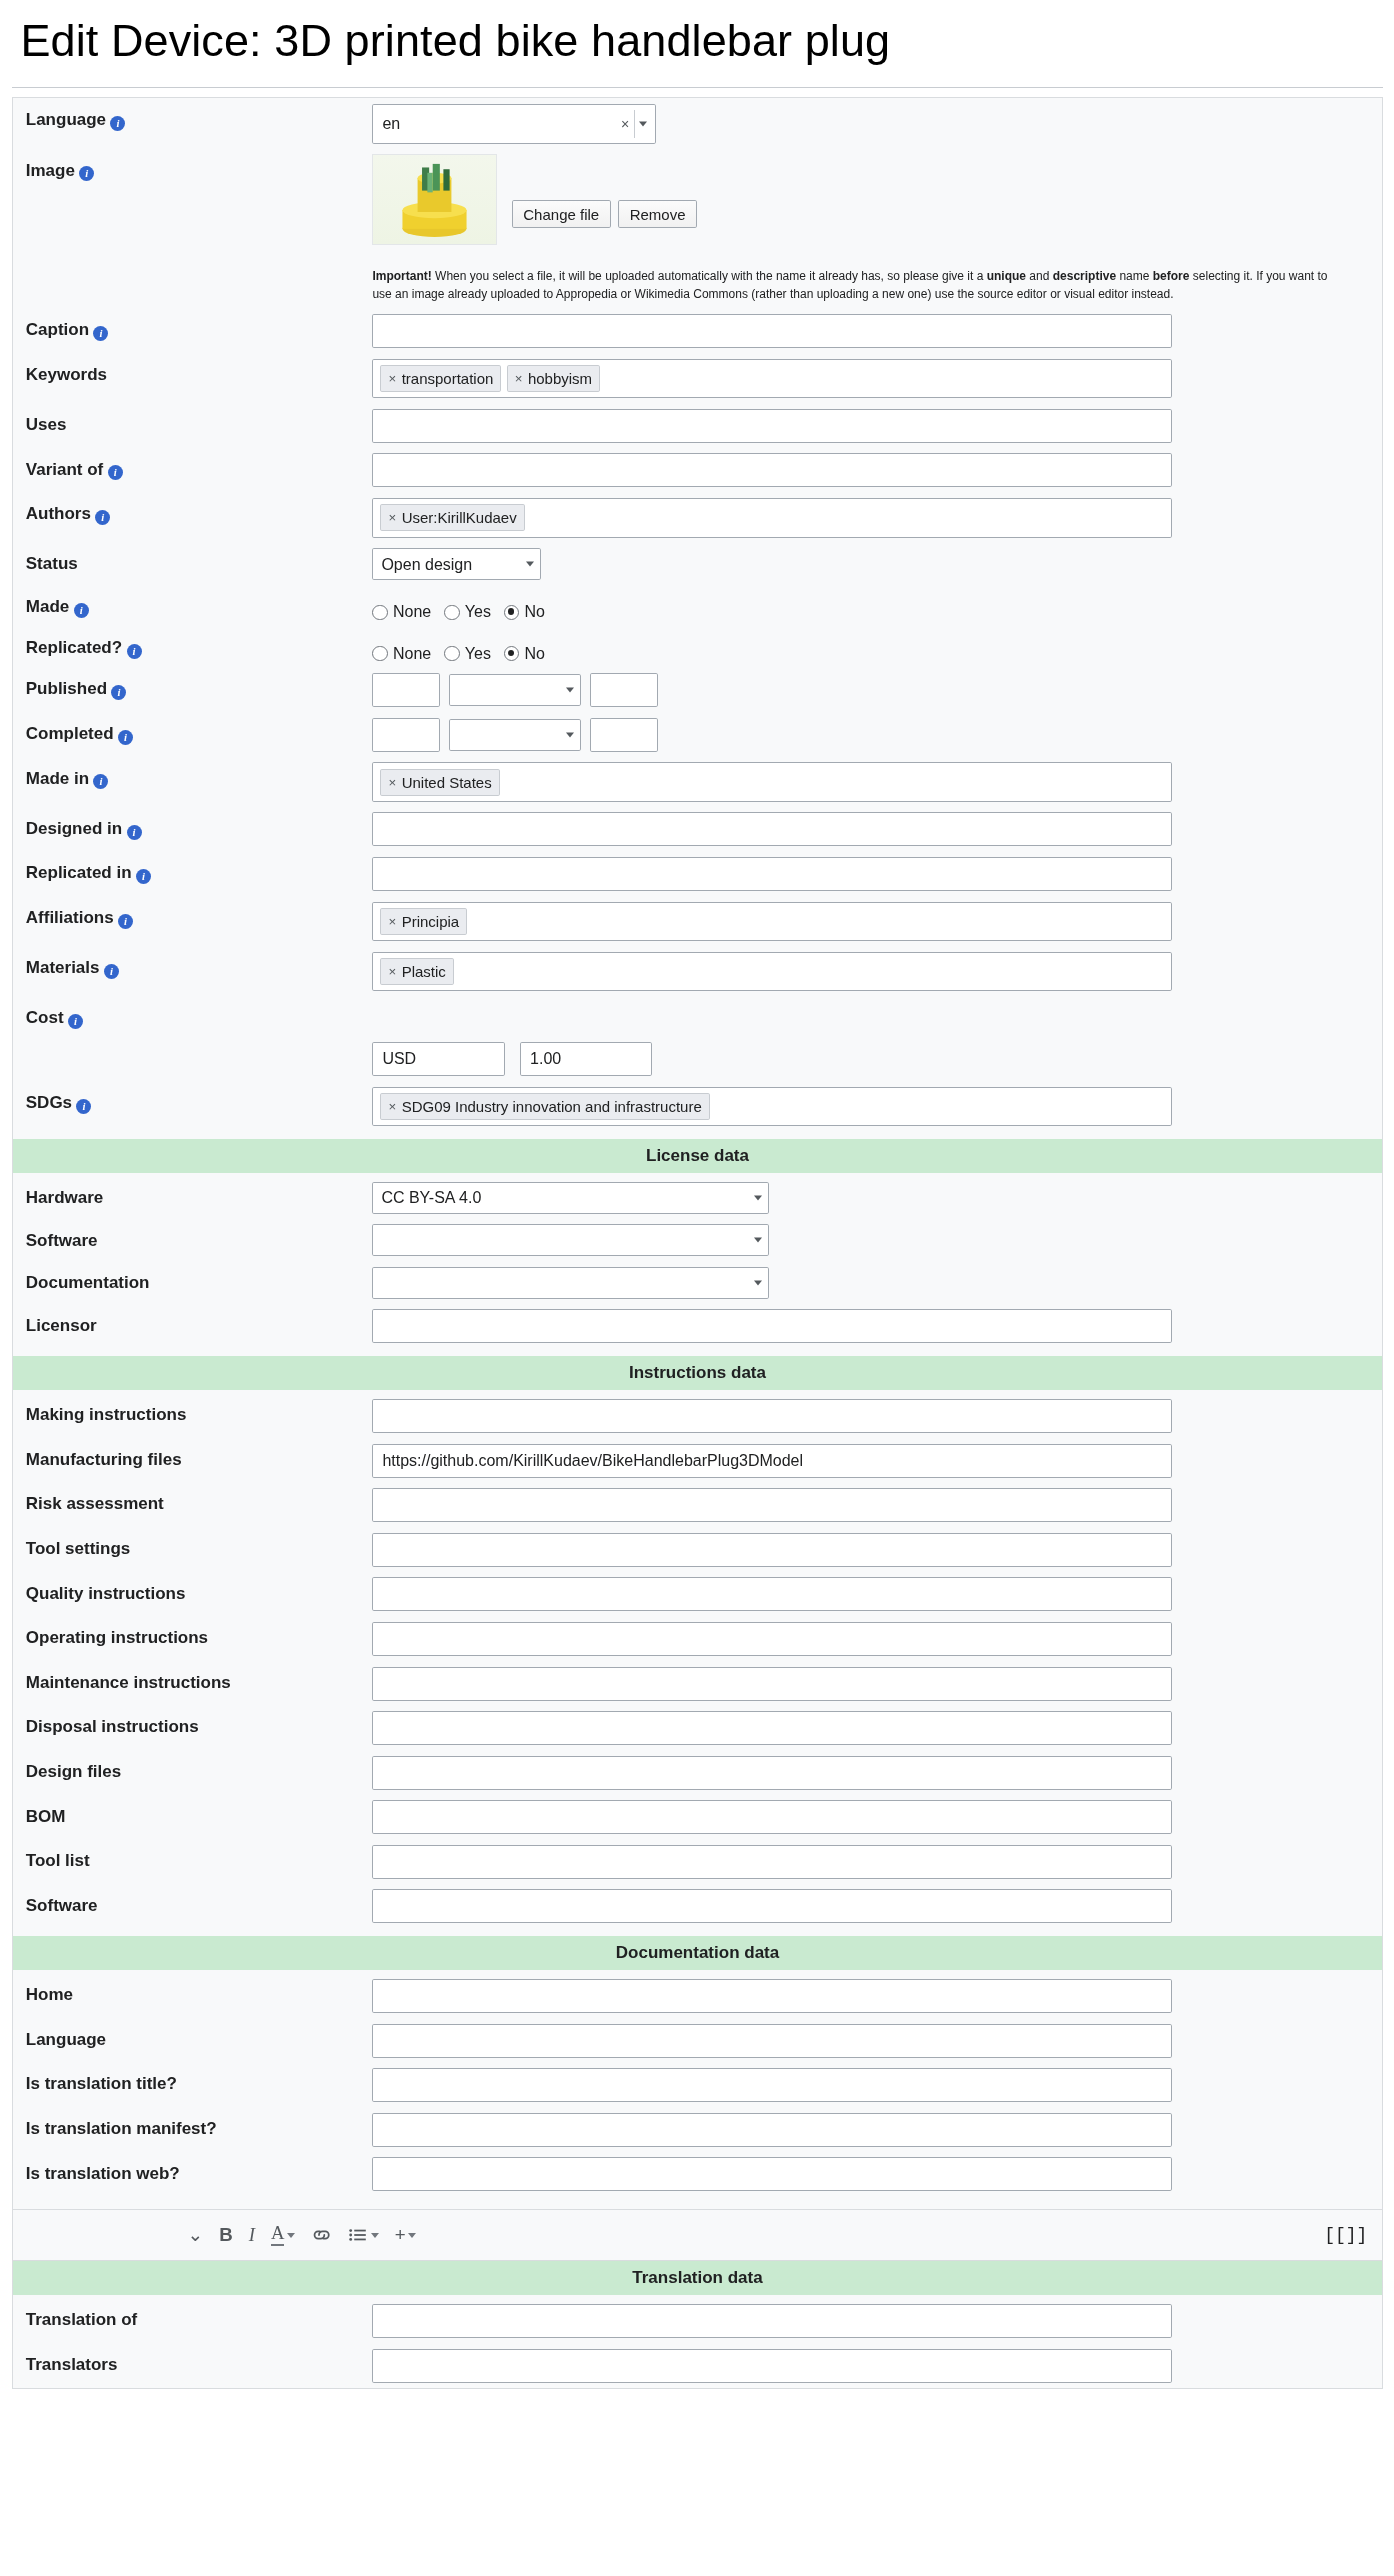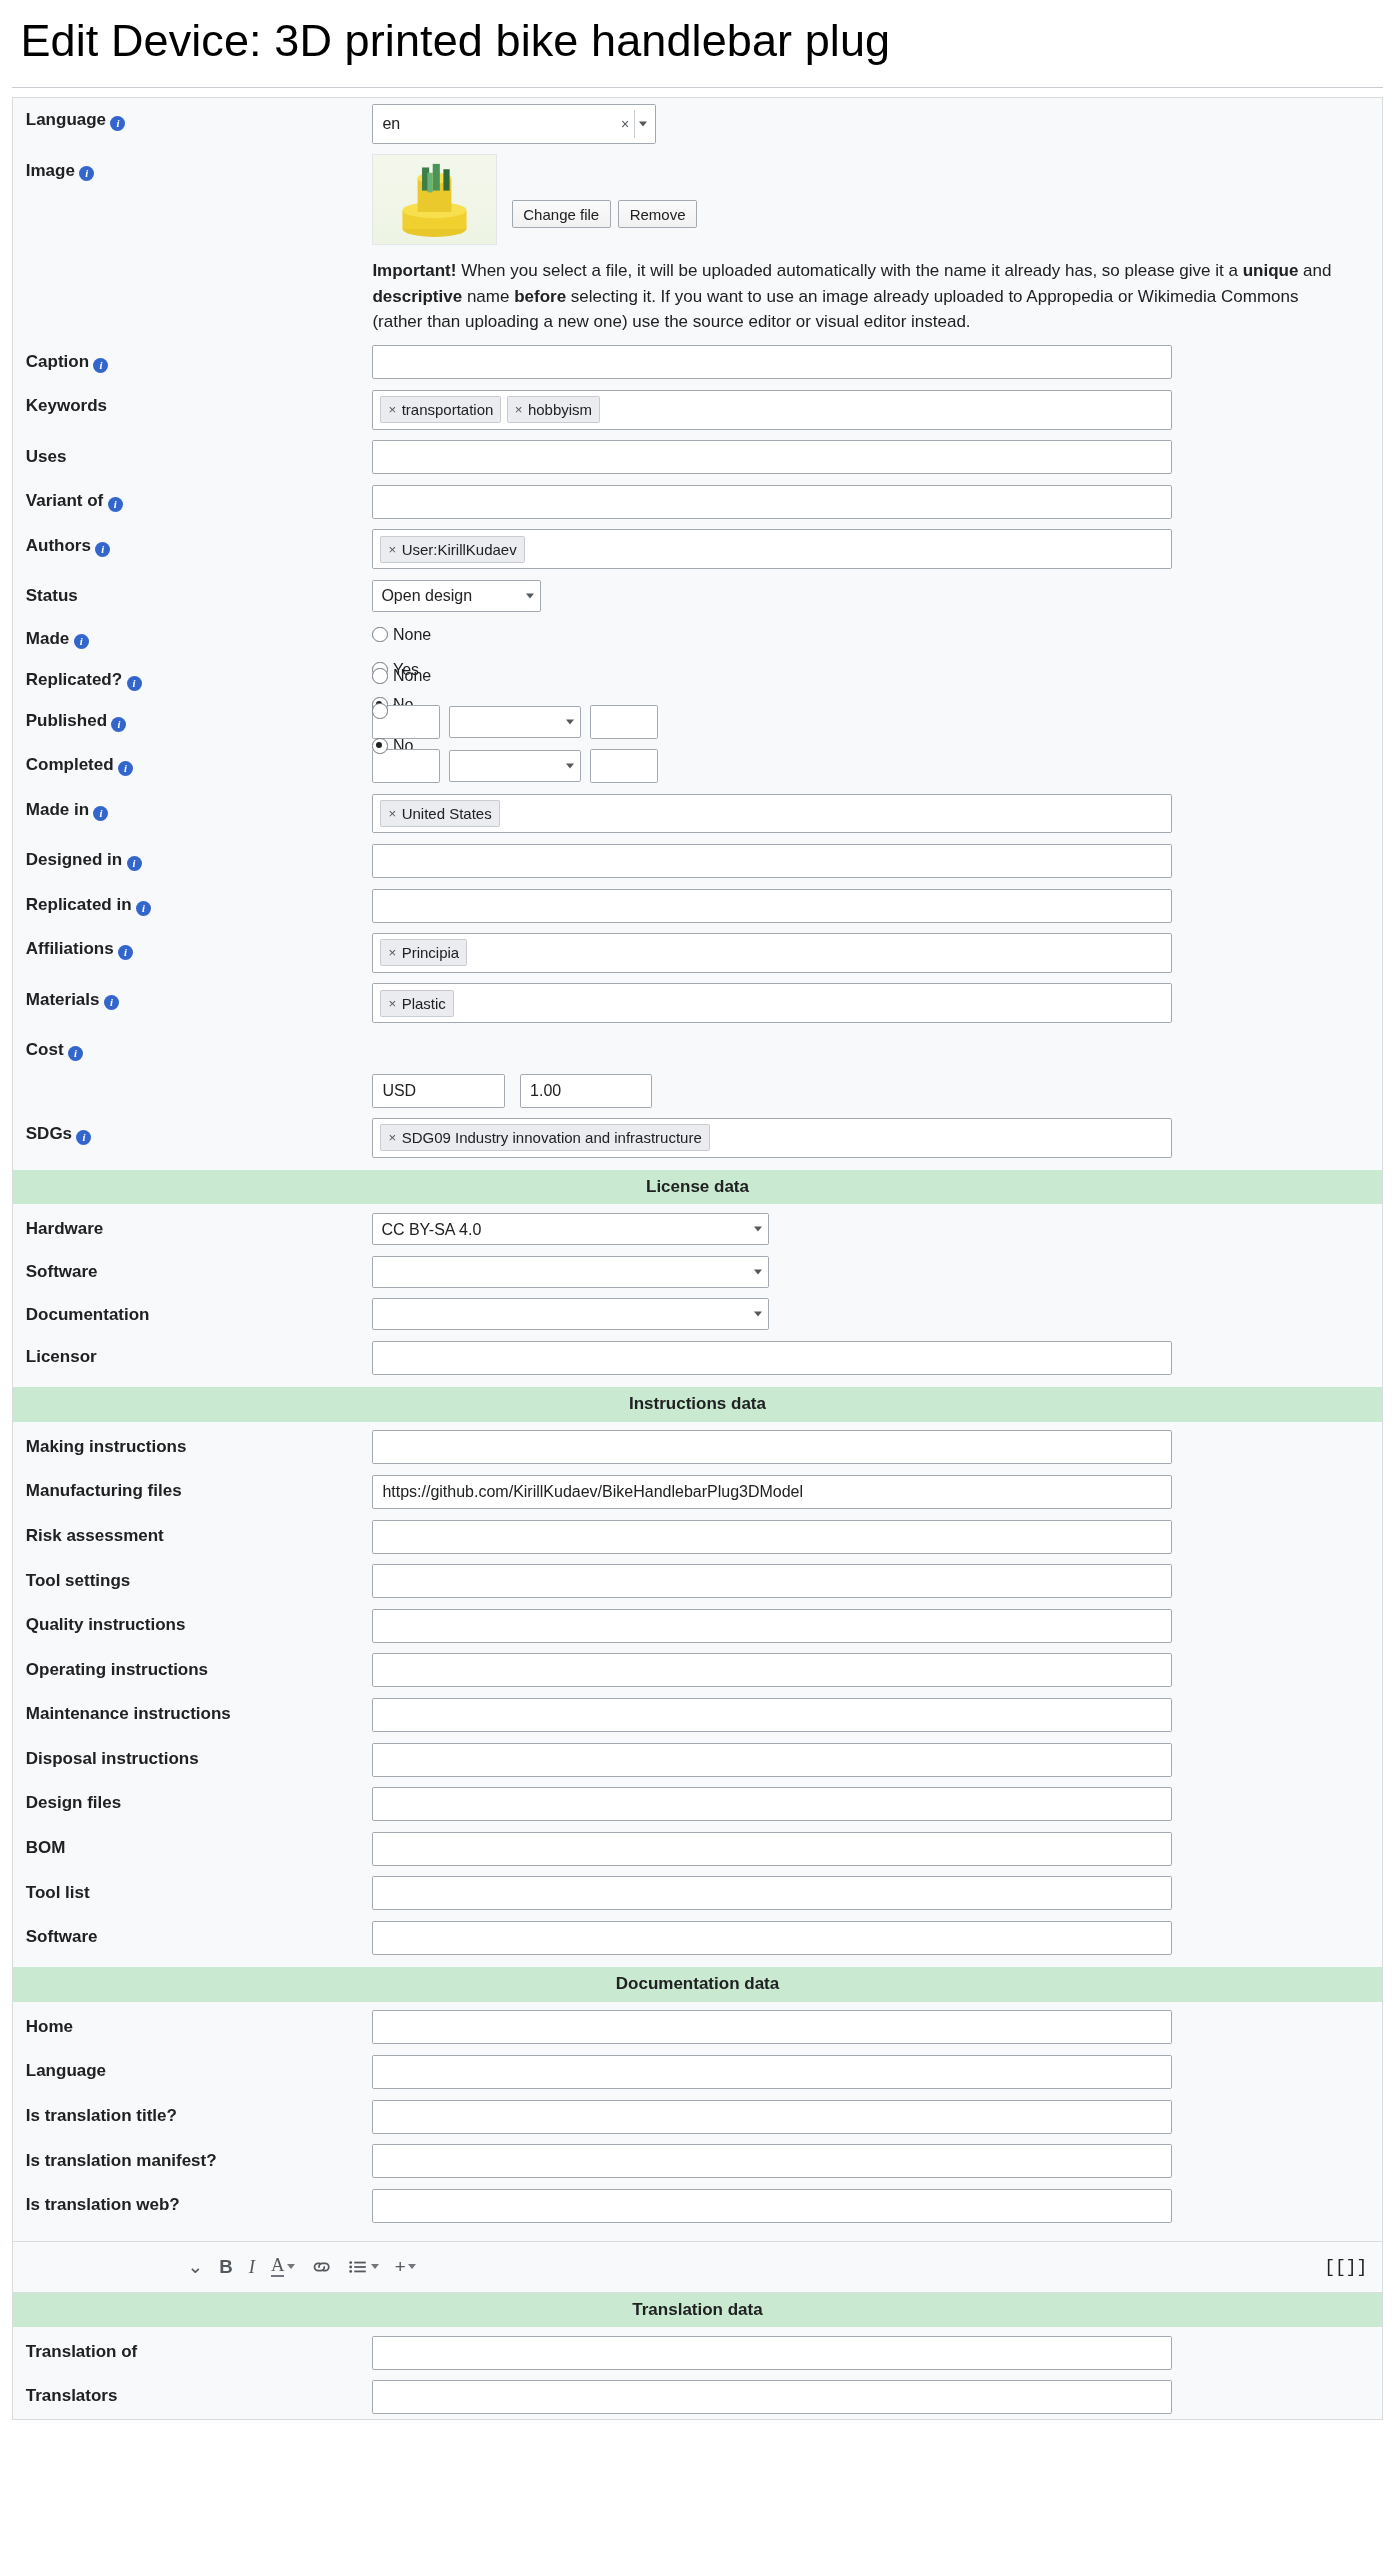--- a/index.html
+++ b/index.html
@@ -225,34 +225,33 @@
     border: 0.9px solid #a2a9b1;
     border-radius: 1.8px;
     font-size: 15px;
     color: #202122;
     padding: 4.4px 10.7px;
     cursor: pointer;
     font-family: "Liberation Sans", sans-serif;
   }
   .important-note {
     width: 960px;
-    font-size: 17px;
+    font-size: 12px;
     line-height: 1.5;
     color: #202122;
-    margin-top: 13px;
+    margin-top: 22px;
   }
   .important-note b { font-weight: bold; }
   
   .radio-group {
     display: flex;
-    align-items: flex-start;
-    gap: 17px;
+    align-items: flex-end;
+    gap: 4px;
     height: 27px;
     padding-top: 3.6px;
-    flex-direction: column;
   }
   .radio {
     display: inline-flex;
     align-items: center;
     gap: 5.3px;
     font-size: 16px;
     color: #202122;
     margin-right: 9px;
   }
   .dot {

